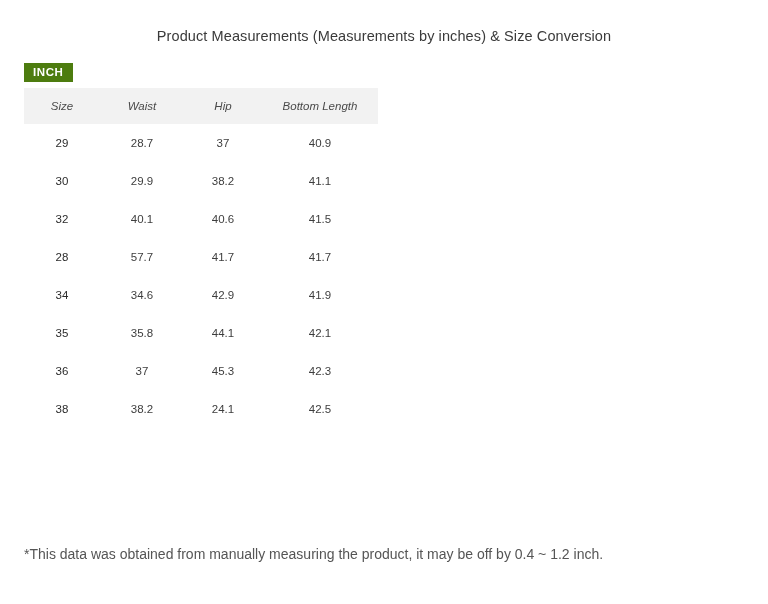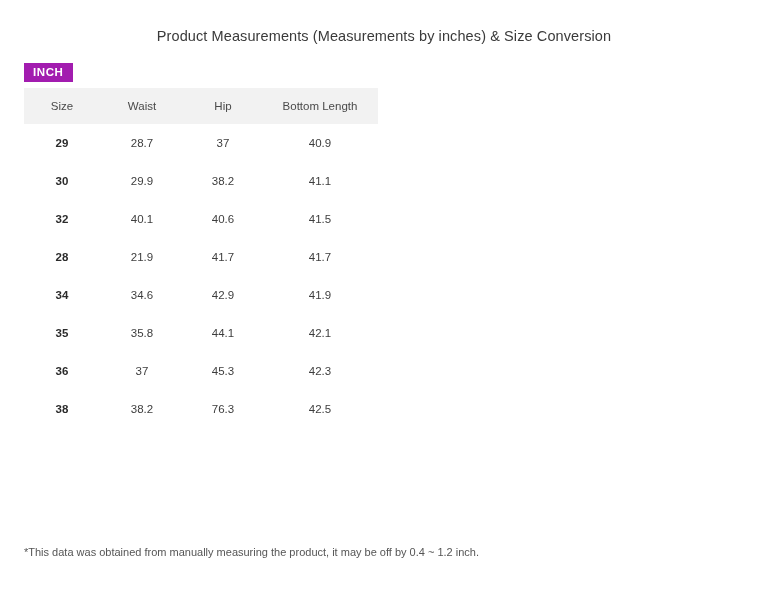--- a/index.html
+++ b/index.html
@@ -26,21 +26,21 @@
     color: #3a3a3a;
     padding-top: 28px;
     letter-spacing: 0.1px;
   }
   .unit-badge-row {
     margin-top: 18px;
     padding-left: 24px;
   }
   .unit-badge {
     display: inline-block;
-    background: #a21caf;
+    background: #4d7c0f;
     color: #ffffff;
     font-size: 11.5px;
     font-weight: bold;
     letter-spacing: 0.6px;
     padding: 3px 9px 4px 9px;
   }
   .table-wrap {
     margin-top: 6px;
     padding-left: 24px;
   }
@@ -50,42 +50,43 @@
     table-layout: fixed;
   }
   table.size-table thead th {
     background: #f2f2f2;
     font-size: 11.5px;
     font-weight: normal;
     color: #4a4a4a;
     padding: 12px 4px;
     text-align: center;
     border: none;
+    font-style: italic;
   }
   table.size-table thead th.col-size { width: 68px; }
   table.size-table thead th.col-waist { width: 76px; }
   table.size-table thead th.col-hip { width: 70px; }
   table.size-table thead th.col-bottom { width: 108px; }
 
   table.size-table tbody td {
     font-size: 11.5px;
     color: #3d3d3d;
     padding: 13px 4px;
     text-align: center;
     border: none;
   }
   table.size-table tbody td.size-cell {
-    font-weight: bold;
+    font-weight: normal;
     color: #2b2b2b;
   }
   .footnote {
     position: absolute;
     left: 24px;
     top: 546px;
-    font-size: 11px;
+    font-size: 14px;
     color: #555555;
   }
 </style>
 </head>
 <body>
 
 <div class="page">
 
   <div class="title">Product Measurements (Measurements by inches) &amp; Size Conversion</div>
 
@@ -117,21 +118,21 @@
           <td>41.1</td>
         </tr>
         <tr>
           <td class="size-cell">32</td>
           <td>40.1</td>
           <td>40.6</td>
           <td>41.5</td>
         </tr>
         <tr>
           <td class="size-cell">28</td>
-          <td>21.9</td>
+          <td>57.7</td>
           <td>41.7</td>
           <td>41.7</td>
         </tr>
         <tr>
           <td class="size-cell">34</td>
           <td>34.6</td>
           <td>42.9</td>
           <td>41.9</td>
         </tr>
         <tr>
@@ -142,21 +143,21 @@
         </tr>
         <tr>
           <td class="size-cell">36</td>
           <td>37</td>
           <td>45.3</td>
           <td>42.3</td>
         </tr>
         <tr>
           <td class="size-cell">38</td>
           <td>38.2</td>
-          <td>76.3</td>
+          <td>24.1</td>
           <td>42.5</td>
         </tr>
       </tbody>
     </table>
   </div>
 
   <div class="footnote">*This data was obtained from manually measuring the product, it may be off by 0.4 ~ 1.2 inch.</div>
 
 </div>
 

